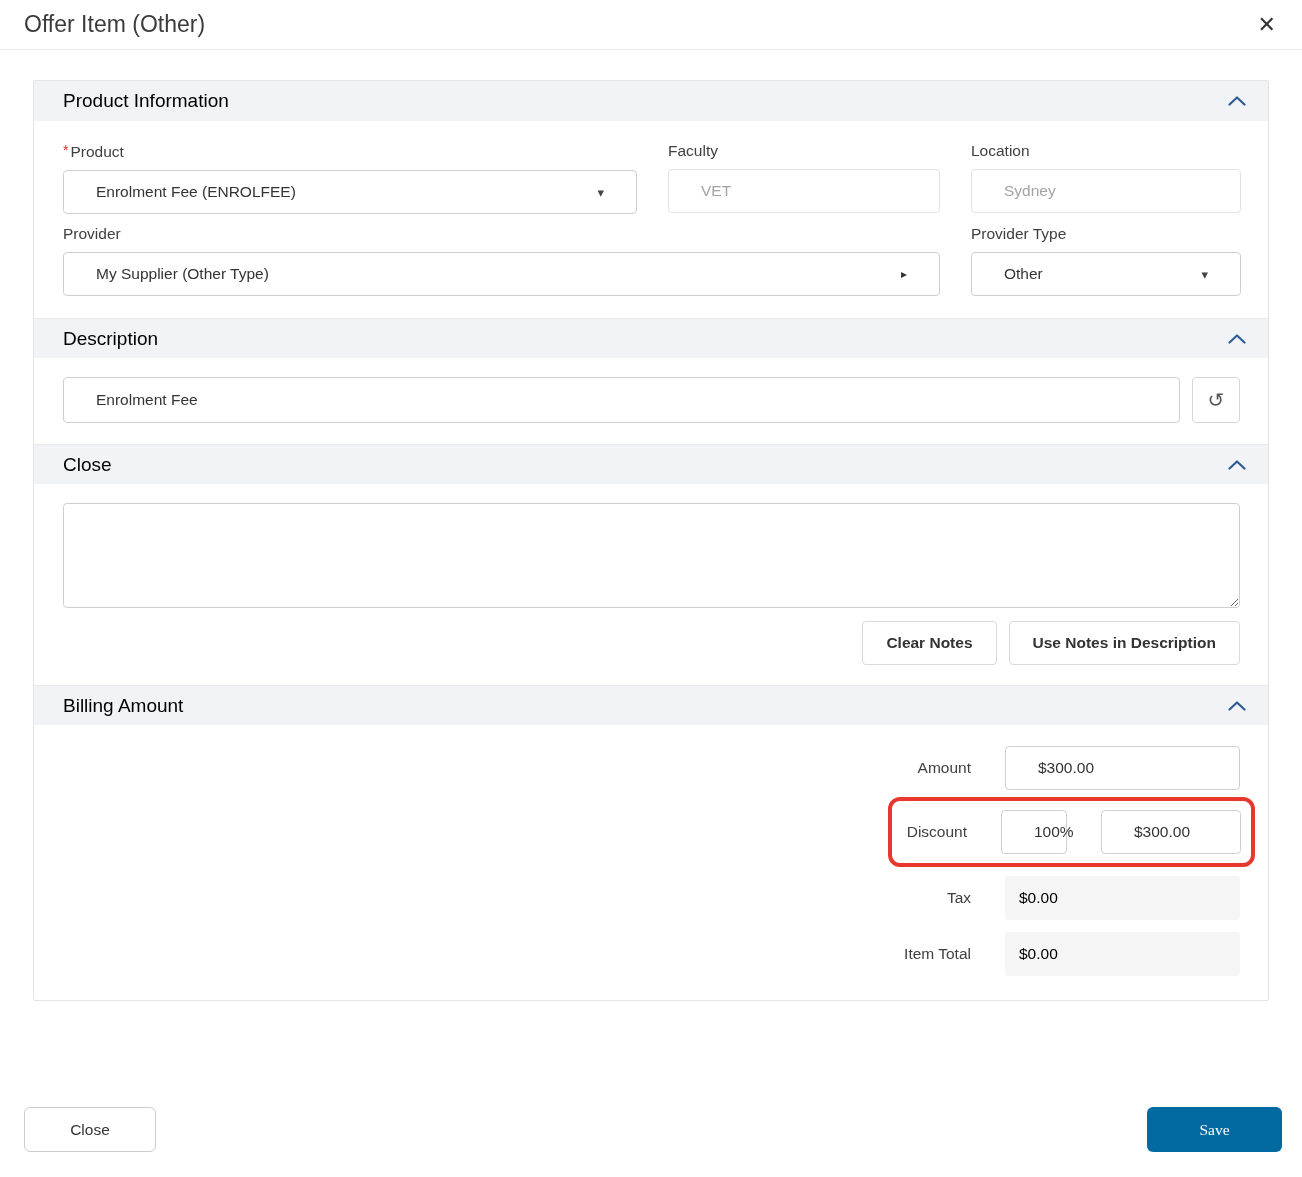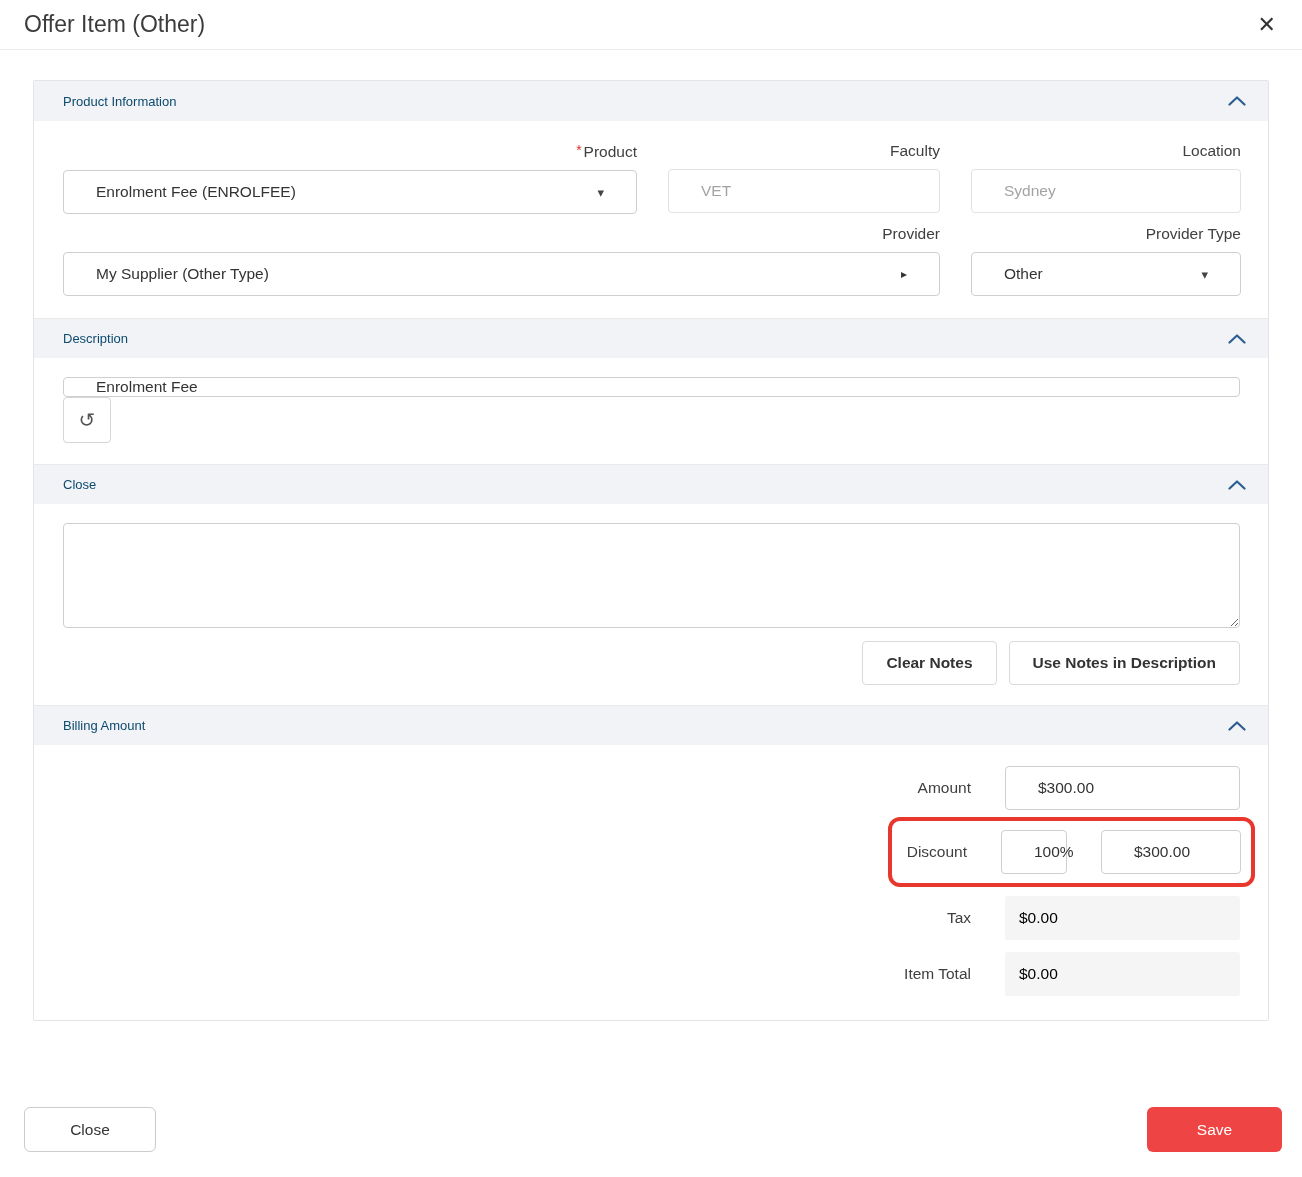--- a/index.html
+++ b/index.html
@@ -31,24 +31,24 @@
   }
 
   .section-header {
     background: #f1f3f6;
     height: 40px;
     padding: 0 22px 0 29px;
     display: flex; align-items: center; justify-content: space-between;
     cursor: pointer;
   }
   .section + .section .section-header { border-top: 1px solid #e9e9e9; }
-  .section-title { font-size: 13px; color: #0c4a6e; }
+  .section-title { font-size: 19px; color: #000000; }
   .chev { display: block; }
 
-  .section-body { padding: 10px 28px 22px 29px; text-align: right; }
+  .section-body { padding: 10px 28px 22px 29px; }
 
   
   .grid-3 {
     display: grid;
     grid-template-columns: 574px 272px 270px;
     column-gap: 31px;
   }
   .span-2 { grid-column: 1 / 3; }
 
   .field-label {
@@ -70,21 +70,21 @@
   }
   .field-box.disabled {
     color: #a3a3a3;
     border-color: #e2e2e2;
     cursor: default;
   }
   .caret-down { font-size: 13px; color: #444; margin-left: 8px; }
   .caret-right { font-size: 12px; color: #333; margin-left: 8px; }
 
   
-  .desc-body { display: flex; gap: 0; padding: 19px 28px 21px 29px; flex-direction: column; }
+  .desc-body { display: flex; gap: 12px; padding: 19px 28px 21px 29px; }
   .desc-input { flex: 1; height: 46px; cursor: text; justify-content: flex-start; }
   .restore-btn {
     width: 48px; height: 46px;
     border: 1px solid #d6d6d6; border-radius: 4px;
     background: #fff;
     display: flex; align-items: center; justify-content: center;
     font-size: 20px; color: #555; cursor: pointer;
   }
 
   
@@ -142,23 +142,23 @@
   }
   .btn-close {
     width: 132px; height: 45px;
     background: #fff; border: 1px solid #ccc; border-radius: 6px;
     font-size: 15.5px; color: #333;
     font-family: "Liberation Sans", sans-serif;
     cursor: pointer;
   }
   .btn-save {
     width: 135px; height: 45px;
-    background: #ef4444; border: none; border-radius: 6px;
+    background: #0369a1; border: none; border-radius: 6px;
     font-size: 15.5px; color: #fff;
-    font-family: Liberation Sans, sans-serif;
+    font-family: Liberation Serif, serif;
     cursor: pointer;
   }
 </style>
 </head>
 <body>
 
 <div class="modal-header">
   <div class="modal-title">Offer Item (Other)</div>
   <div class="close-x">✕</div>
 </div>

